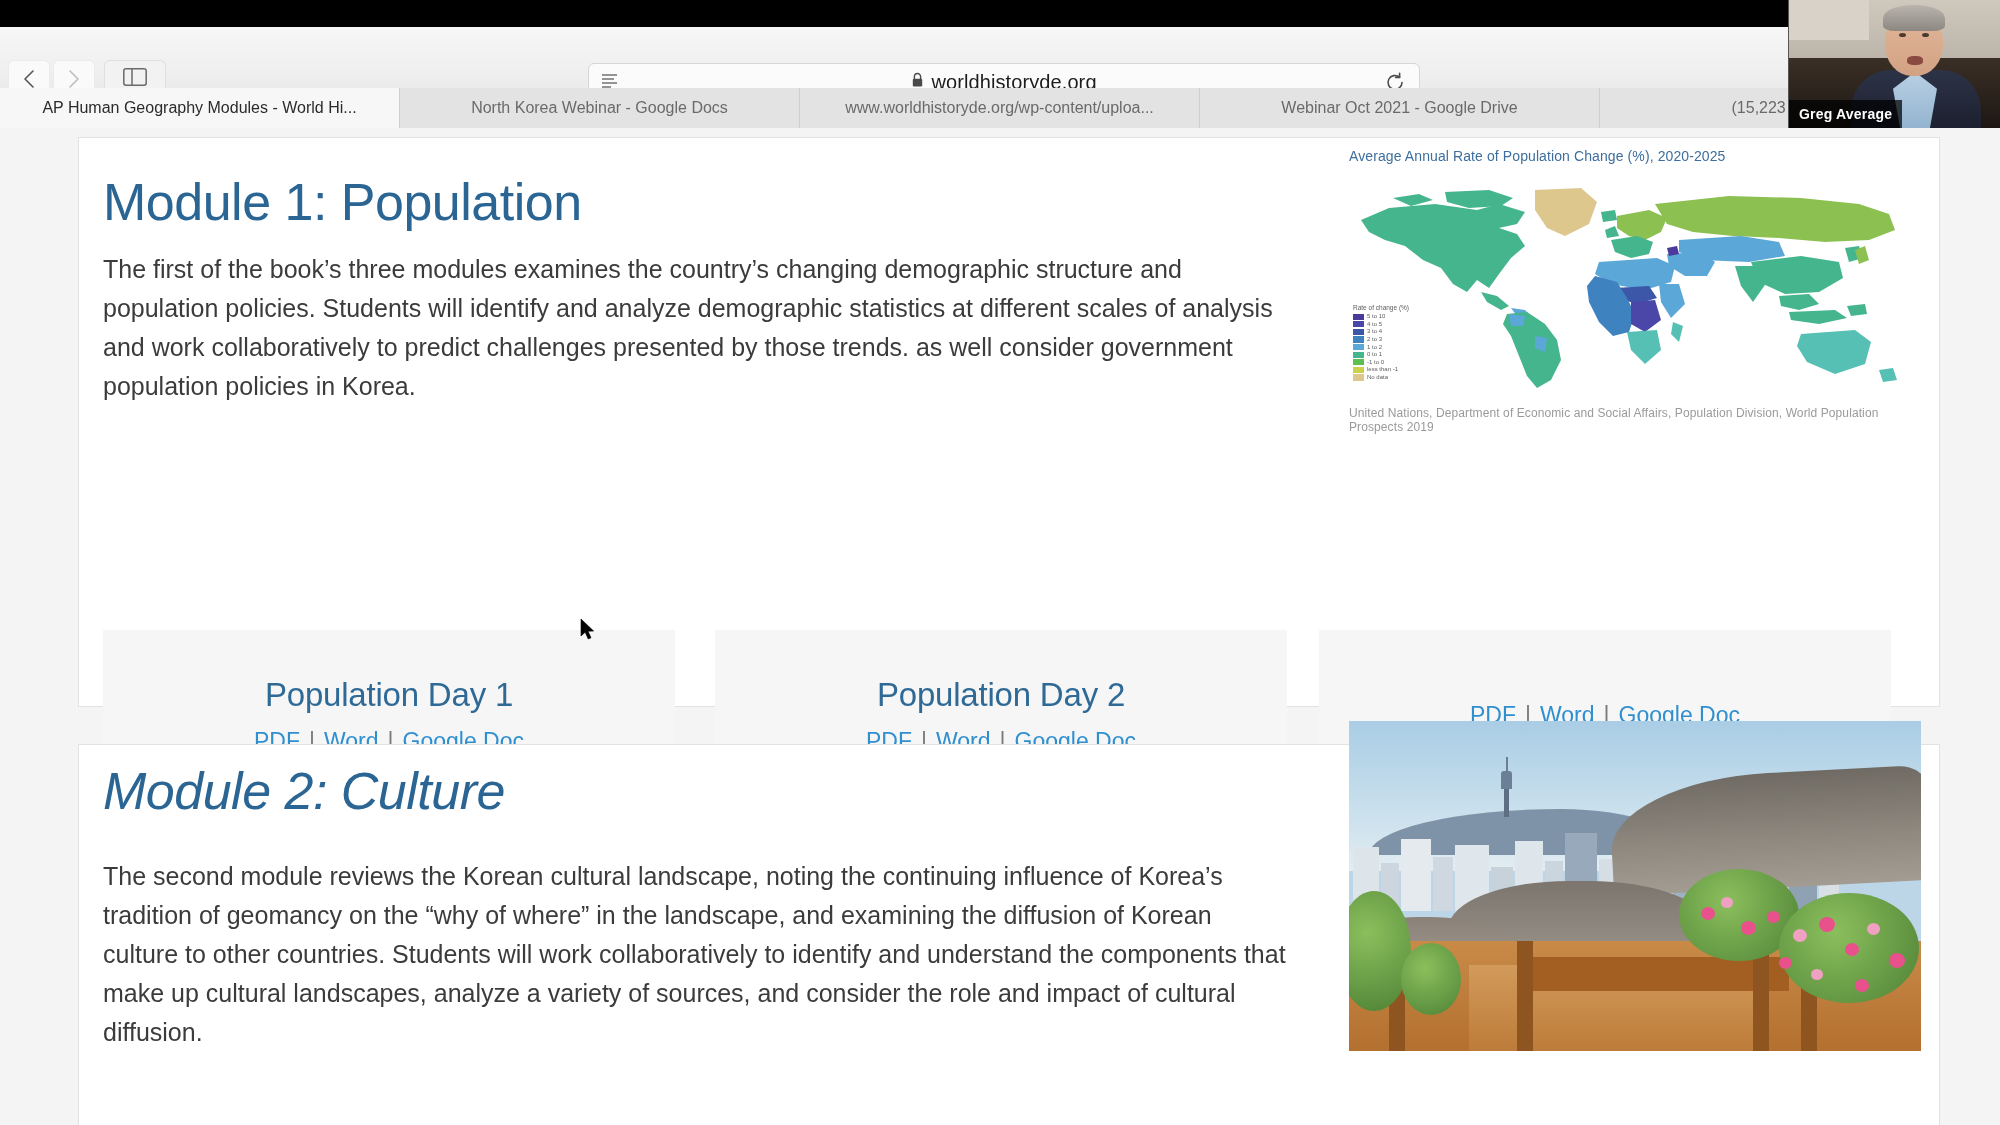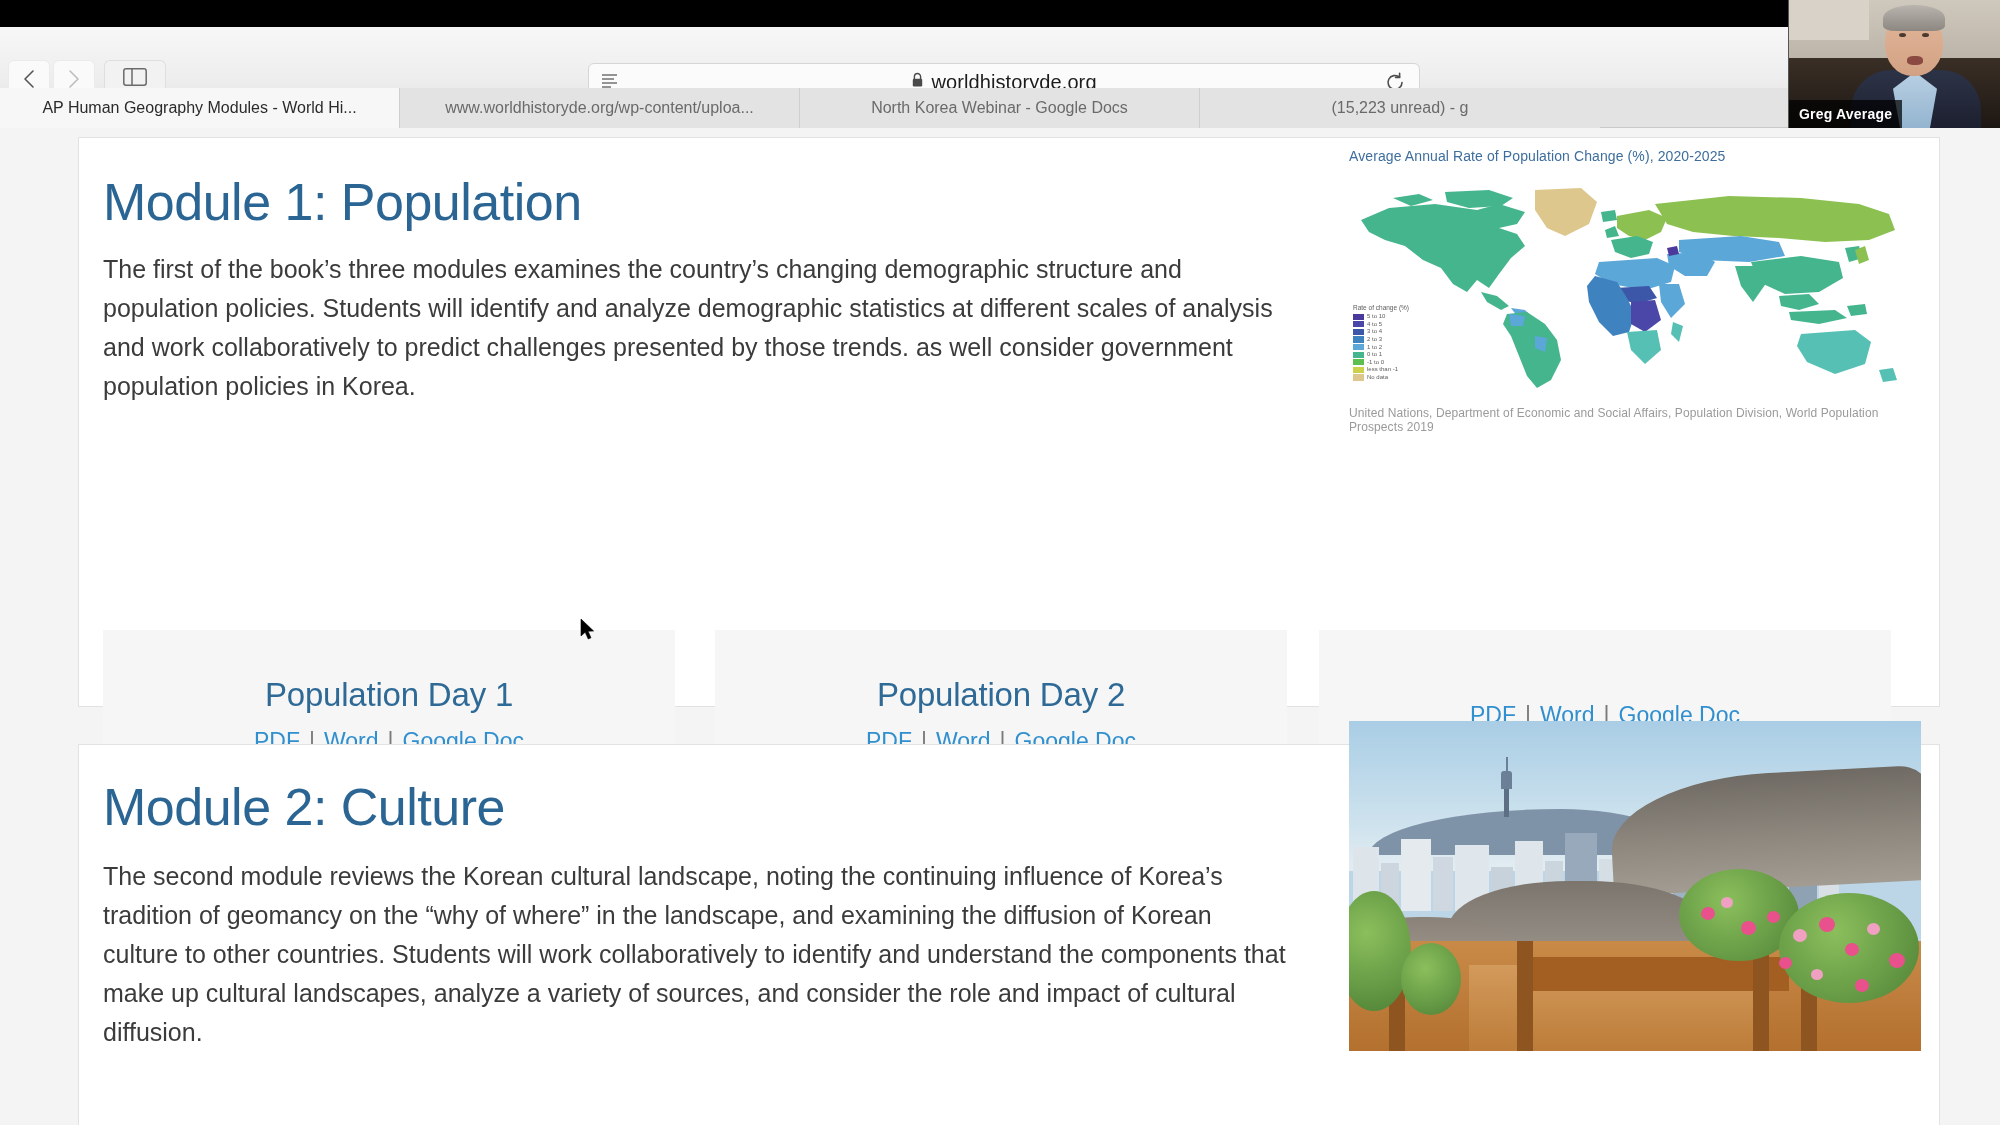--- a/index.html
+++ b/index.html
@@ -265,22 +265,23 @@
         <svg width="20" height="21" viewBox="0 0 20 21">
           <path d="M17 10.5 a7 7 0 1 1 -2.4 -5.3" fill="none" stroke="#4c4c4c" stroke-width="1.6" stroke-linecap="round"></path>
           <path d="M14.6 1.3 L14.6 5.4 L10.6 5.4" fill="none" stroke="#4c4c4c" stroke-width="1.6" stroke-linecap="round" stroke-linejoin="round"></path>
         </svg>
       </span>
     </div>
   </div>
 
   <div class="tabstrip">
     <div class="tab tab-0 active">AP Human Geography Modules - World Hi...</div>
+    <div class="tab tab-2">North Korea Webinar - Google Docs</div>
     <div class="tab tab-1">www.worldhistoryde.org/wp-content/uploa...</div>
-    <div class="tab tab-2">North Korea Webinar - Google Docs</div>
+    <div class="tab tab-3">Webinar Oct 2021 - Google Drive</div>
     <div class="tab tab-4">(15,223 unread) - g</div>
   </div>
 
   <div class="webcam">
     <div class="wc-wall"></div>
     <div class="wc-wall2"></div>
     <div class="wc-dark"></div>
     <div class="wc-body"></div>
     <div class="wc-shirt"></div>
     <div class="wc-head"></div>
@@ -435,21 +436,21 @@
           <span class="sep">|</span>
           <a href="#">Word</a>
           <span class="sep">|</span>
           <a href="#">Google Doc</a>
         </div>
       </div>
     </div>
 
     <div class="module-card" id="card2">
 
-      <div class="m-title" style="top:32px;">Module 2: Culture</div>
+      <div class="m-title" style="top:16px;font-style:italic;">Module 2: Culture</div>
 
       <div class="m-body" style="top:112px;">The second module reviews the Korean cultural landscape, noting the continuing influence of Korea’s tradition of geomancy on the “why of where” in the landscape, and examining the diffusion of Korean culture to other countries. Students will work collaboratively to identify and understand the components that make up cultural landscapes, analyze a variety of sources, and consider the role and impact of cultural diffusion.</div>
 
       <div class="photo">
         <div class="ph-sky"></div>
         <div class="ph-hill"></div>
         <div class="ph-tower-m"></div>
         <div class="ph-tower-t"></div>
         <div class="ph-tower-sp"></div>
 

